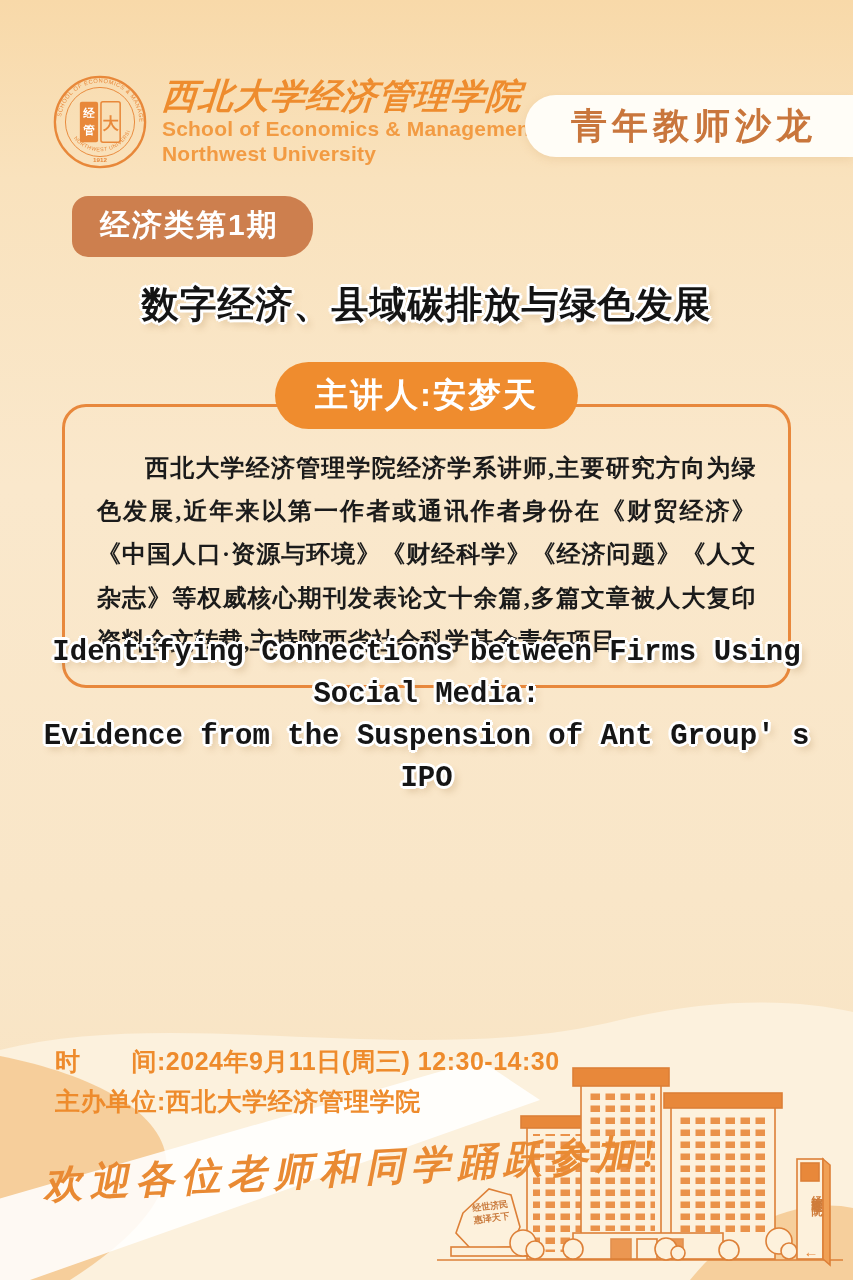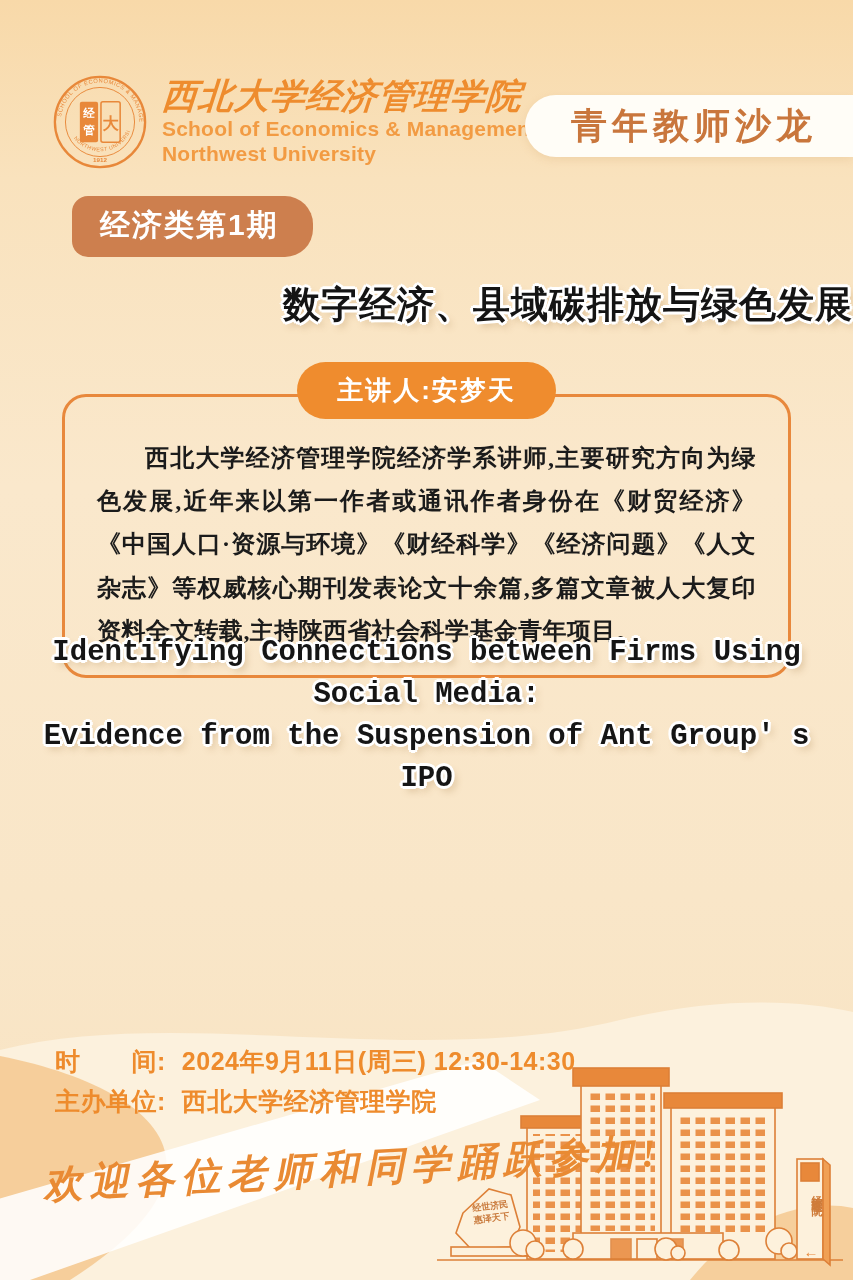--- a/index.html
+++ b/index.html
@@ -20,36 +20,36 @@
          padding:0 36px 0 46px;background:#fffdf7;border-radius:31px 0 0 31px;
          font-size:36px;font-weight:900;color:#c9763c;letter-spacing:5px;
          box-shadow:0 3px 8px rgba(205,150,90,.18);}
   
   .ribbon{position:absolute;left:72px;top:196px;background:#cd7f4e;color:#fff;
           font-size:30px;font-weight:bold;letter-spacing:2px;
           padding:9px 34px 11px 28px;border-radius:16px 28px 28px 16px;}
   
   .outline-white{text-shadow:3px 0 0 #fff,-3px 0 0 #fff,0 3px 0 #fff,0 -3px 0 #fff,
     2px 2px 0 #fff,-2px -2px 0 #fff,2px -2px 0 #fff,-2px 2px 0 #fff,4px 5px 7px rgba(175,135,85,.45);}
-  .title-cn{position:absolute;left:0;right:0;top:280px;margin:0;text-align:right;
+  .title-cn{position:absolute;left:0;right:0;top:280px;margin:0;text-align:center;
             font-family:"Liberation Serif",serif;font-size:37px;font-weight:900;color:#141414;letter-spacing:1px;}
   .title-en{position:absolute;left:20px;right:20px;top:632px;margin:0;text-align:center;
             font-family:Liberation Mono, monospace;font-size:29px;font-weight:900;color:#151515;line-height:1.45;}
   
   .talk{position:absolute;left:62px;right:62px;text-align:center;}
   .talk1{top:362px;} .talk2{top:742px;}
   .pill{display:inline-block;position:relative;z-index:2;background:#ef8c2e;color:#fff;
-        font-size:26px;font-weight:bold;letter-spacing:2px;padding:11px 40px;border-radius:999px;}
+        font-size:33px;font-weight:bold;letter-spacing:2px;padding:11px 40px;border-radius:999px;}
   .bio-box{margin-top:-25px;border:3px solid #e8883c;border-radius:24px;
            padding:40px 32px 22px;text-align:justify;}
   .bio-box p{margin:0;font-family:"Liberation Serif",serif;font-size:24px;font-weight:bold;
              color:#1b1b1b;line-height:1.8;text-indent:2em;letter-spacing:.4px;}
   
   .info{position:absolute;left:55px;top:1042px;z-index:3;}
-  .info-row{display:flex;font-size:25px;font-weight:900;color:#ee8b2c;line-height:38px;margin-bottom:2px;letter-spacing:.5px;gap:16px;}
+  .info-row{display:flex;font-size:25px;font-weight:900;color:#ee8b2c;line-height:38px;margin-bottom:2px;letter-spacing:.5px;}
   .info-label{flex:0 0 auto;}
   .info-value{flex:0 0 auto;}
   
   .welcome{position:absolute;left:42px;top:1158px;z-index:3;
            font-family:"Liberation Serif",serif;font-size:39px;font-weight:bold;font-style:italic;
            color:#e98a33;letter-spacing:7px;transform:rotate(-3deg);transform-origin:left top;}
   
   .building{position:absolute;right:0;bottom:12px;width:430px;height:237px;z-index:2;}
   .stone-text{position:absolute;left:461px;top:1200px;width:60px;z-index:3;text-align:center;
               font-size:9px;line-height:12px;color:#c97a3c;font-weight:bold;transform:rotate(-7deg);}

